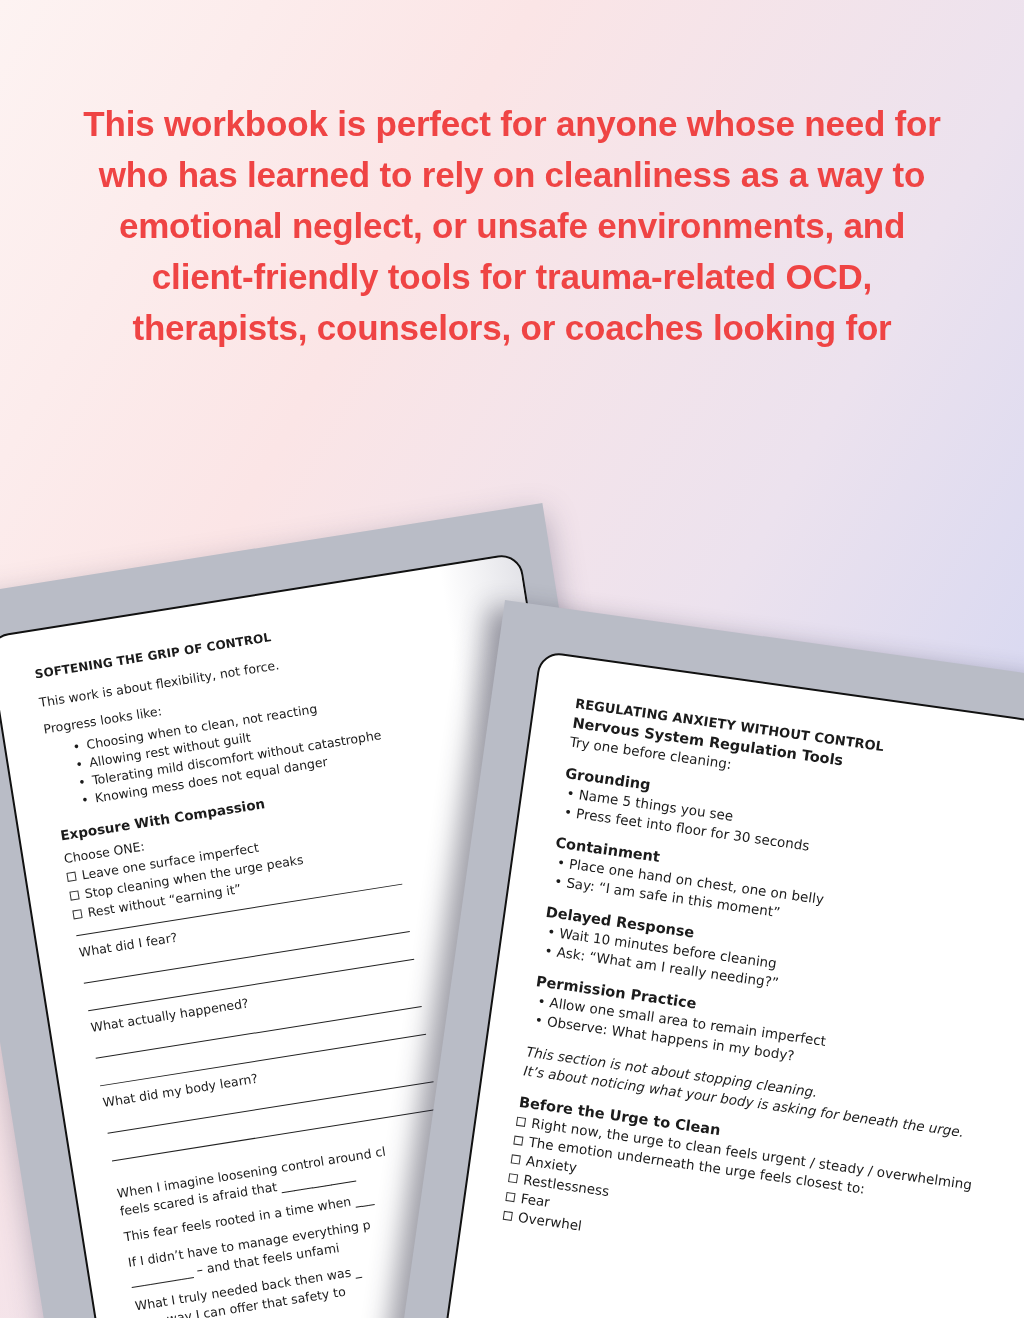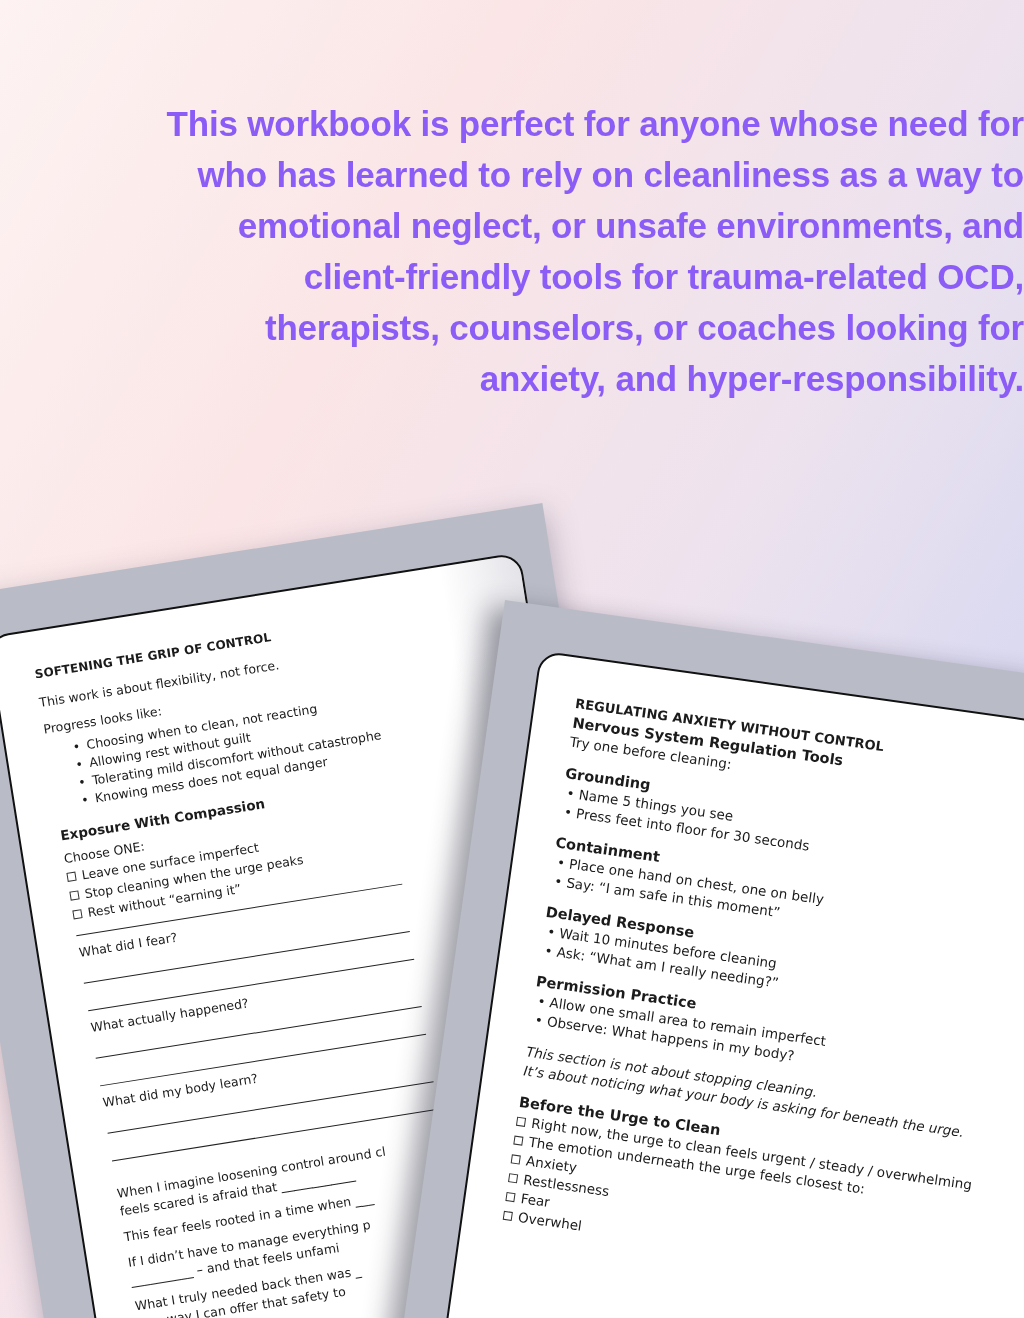--- a/index.html
+++ b/index.html
@@ -6,27 +6,27 @@
   html, body { width: 1024px; height: 1318px; overflow: hidden; }
   body {
     position: relative;
     background: linear-gradient(120deg, #fdf3f2 0%, #fbe5e6 30%, #ece2ee 60%, #c6d0f4 100%);
     font-family: "Liberation Sans", sans-serif;
     color: #111;
   }
   .headline {
     position: absolute;
     top: 98px; left: 0; width: 1024px;
-    text-align: right;
+    text-align: center;
     font-family: "Liberation Sans", sans-serif;
     font-weight: 700;
     font-size: 35px;
     line-height: 51px;
     letter-spacing: -0.2px;
-    color: #8b5cf6;
+    color: #ef4444;
   }
   .headline span { display: block; white-space: nowrap; }
 
   
   .sheet {
     position: absolute;
     background: #b9bcc6;
     box-shadow: 0 10px 30px rgba(60,60,90,0.35);
   }
   .sheet .paper {
@@ -91,21 +91,20 @@
 </style>
 </head>
 <body>
 
 <div class="headline">
   <span>This workbook is perfect for anyone whose need for</span>
   <span>who has learned to rely on cleanliness as a way to</span>
   <span>emotional neglect, or unsafe environments, and</span>
   <span>client-friendly tools for trauma-related OCD,</span>
   <span>therapists, counselors, or coaches looking for</span>
-  <span>anxiety, and hyper-responsibility.</span>
 </div>
 
 <div class="sheet sheet-left">
   <div class="paper">
     <div class="pcontent">
       <div class="ttl">SOFTENING THE GRIP OF CONTROL</div>
       <div class="ln">This work is about flexibility, not force.</div>
       <div class="gap"></div>
       <div class="ln">Progress looks like:</div>
       <ul class="bul">

